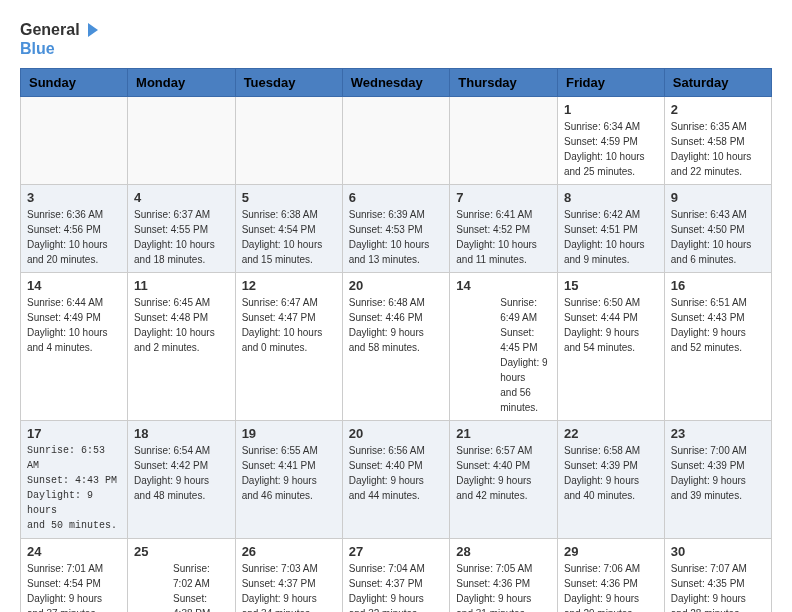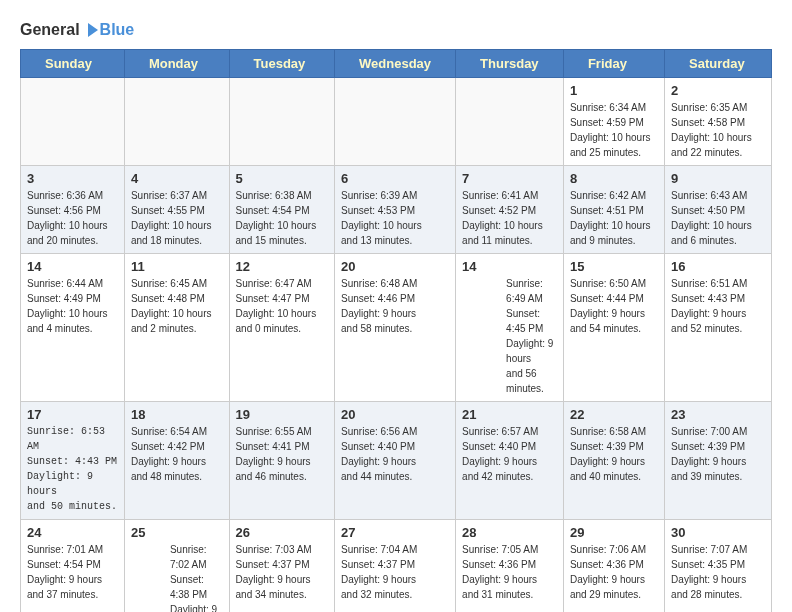--- a/index.html
+++ b/index.html
@@ -32,24 +32,24 @@
     .location {
       font-size: 16px;
       color: #555;
     }
     .calendar {
       width: 100%;
       border-collapse: collapse;
     }
     .calendar th {
       background: #4a7fc1;
-      color: #fef9c3;
+      color: #000000;
       font-size: 13px;
       font-weight: bold;
-      padding: 6px 24px;
+      padding: 6px 8px;
       text-align: left;
       border: 1px solid #3a6aaa;
     }
     .calendar td {
       border: 1px solid #ccc;
       vertical-align: top;
       padding: 5px 6px;
       font-size: 10.5px;
       color: #333;
       width: 108px;
@@ -72,21 +72,21 @@
     }
     .row-shade td {
       background: #eef2f7;
     }
   </style>
 </head>
 <body>
 
 <div class="header">
   <div class="logo">
-  <div style="display:flex;flex-direction:row;line-height:1.2;">
+  <div style="display:flex;flex-direction:column;line-height:1.2;">
     <div style="display:flex;align-items:center;gap:2px;">
       <span style="font-size:16px;font-weight:bold;color:#333;">General</span>
       <svg width="18" height="18" viewBox="0 0 18 18">
         <polygon points="6,2 16,9 6,16" fill="#4a90d9"></polygon>
       </svg>
     </div>
     <span style="font-size:16px;font-weight:bold;color:#4a90d9;">Blue</span>
   </div>
 </div>
   <div class="title-section">

